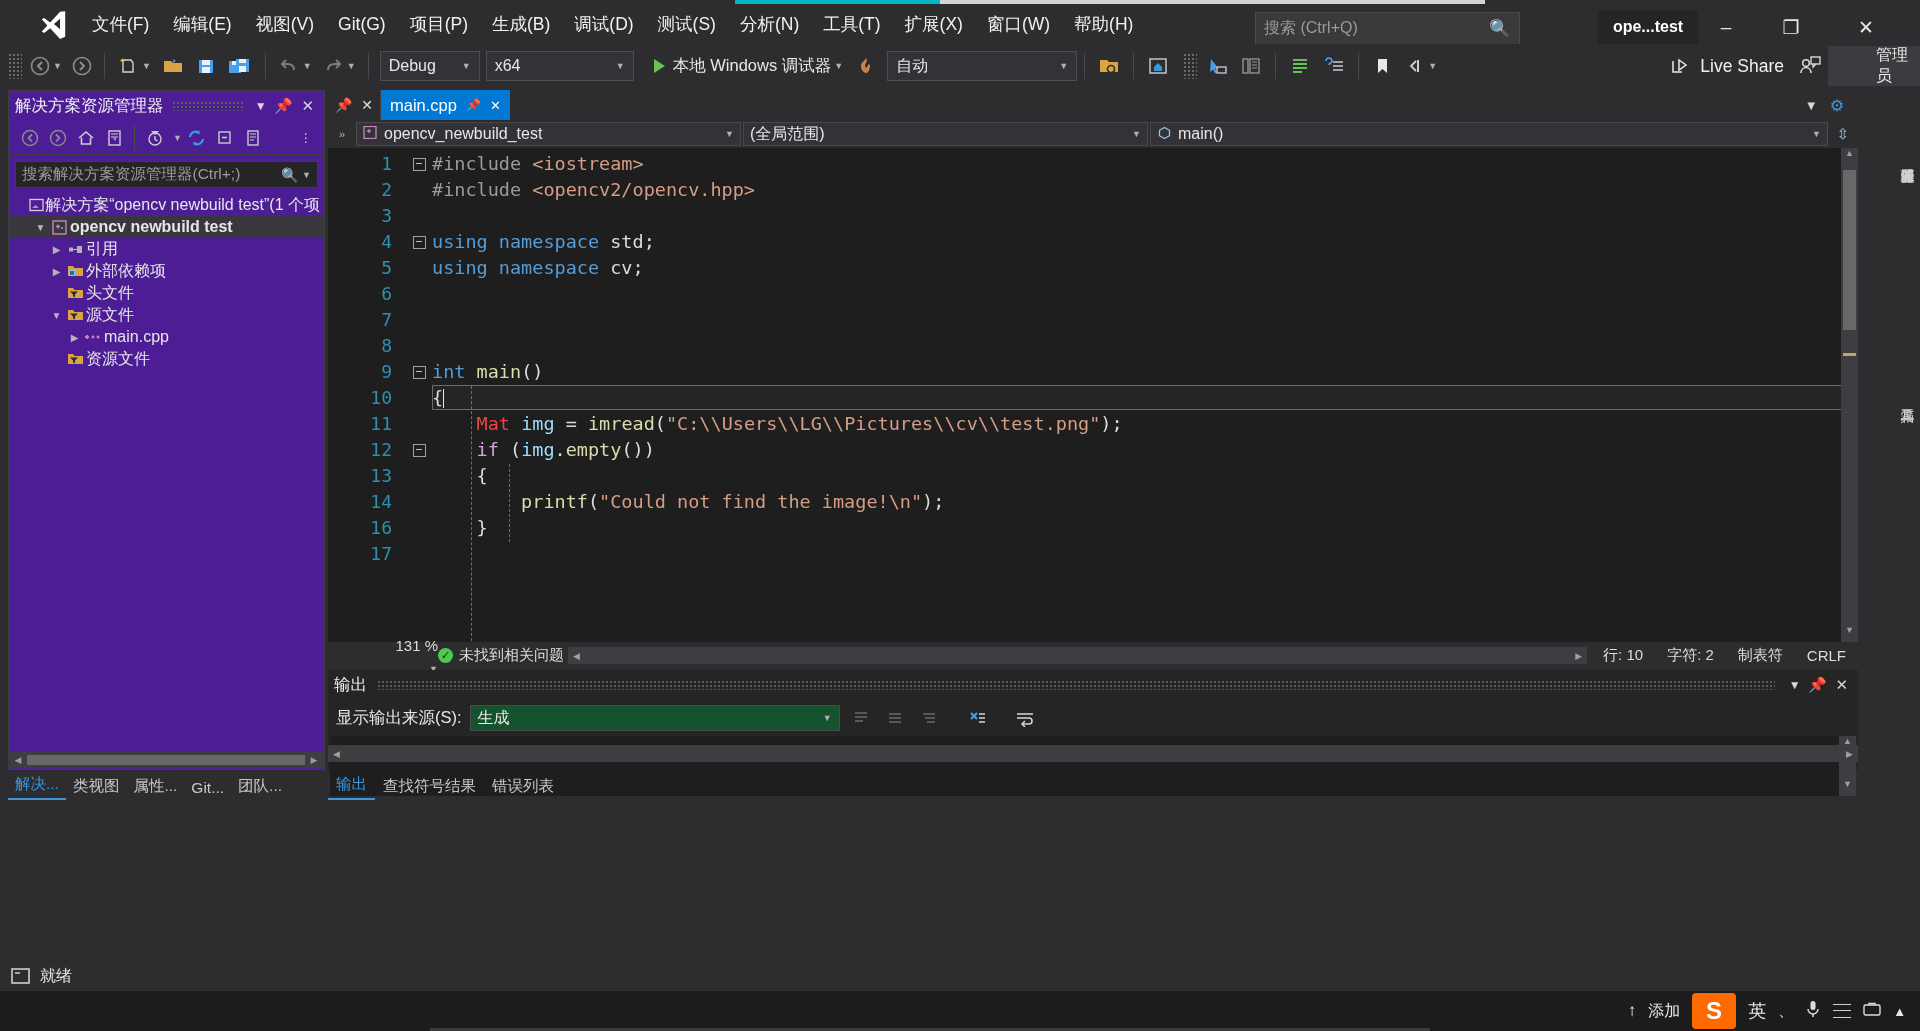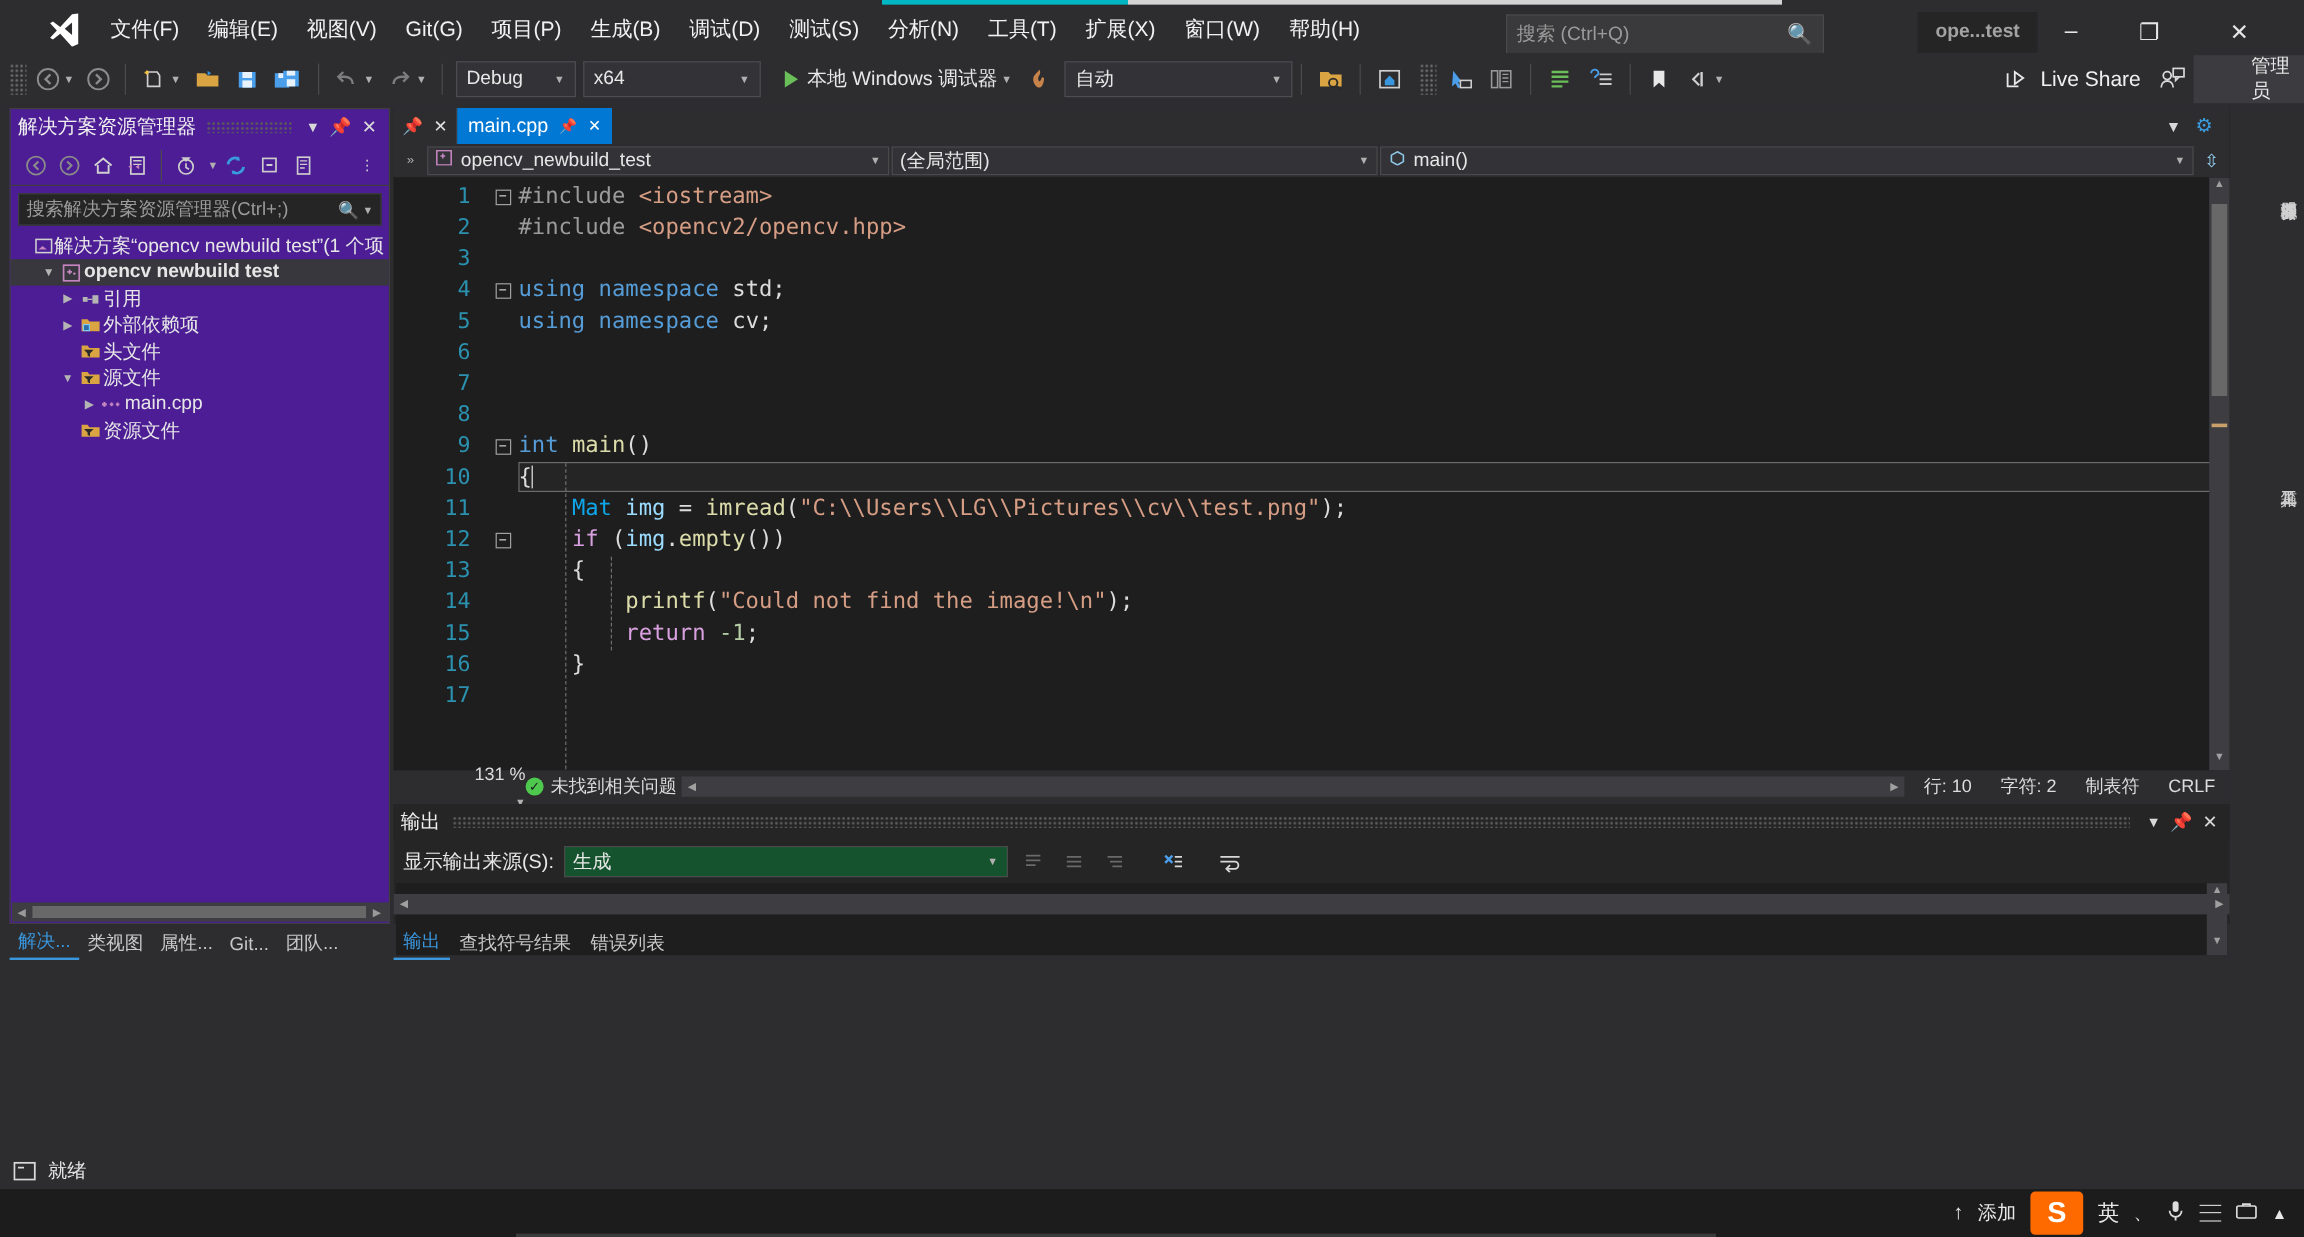--- a/index.html
+++ b/index.html
@@ -19,21 +19,21 @@
   
   .menubar { position:absolute; top:4px; left:0; width:1920px; height:40px; background:#2d2d30; display:flex; align-items:center;padding-left:26px; }
   .vs-logo { width:54px; height:40px; display:flex; align-items:center; justify-content:center; }
   .vs-logo svg { width:30px; height:30px; }
   .menu-item { color:#f1f1f1; font-size:17.5px; padding:4px 12px; height:40px; display:flex; align-items:center; white-space:nowrap; cursor:default; }
 
   .searchbox { position:absolute; left:1255px; top:8px; width:265px; height:33px; background:#3a3a3c; border:1px solid #4a4a4c; display:flex; align-items:center; padding:0 8px; }
   .searchbox .ph { color:#9a9a9a; font-size:16px; flex:1; white-space:nowrap; }
   .searchbox .mag { color:#e0e0e0; font-size:17px; }
 
-  .proj-badge { position:absolute; left:1598px; top:6px; width:100px; height:34px; background:#252526; color:#a3a3a3; font-size:16px; font-weight:bold; display:flex; align-items:center; justify-content:center; }
+  .proj-badge { position:absolute; left:1598px; top:6px; width:100px; height:34px; background:#252526; color:#ffffff; font-size:16px; font-weight:bold; display:flex; align-items:center; justify-content:center; }
 
   .wbtn { position:absolute; top:6px; width:52px; height:34px; color:#e6e6e6; display:flex; align-items:center; justify-content:center; font-size:19px; }
   .wbtn.min { left:1700px; }
   .wbtn.max { left:1765px; }
   .wbtn.close { left:1840px; }
 
   
   .toolbar { position:absolute; top:44px; left:0; width:1920px; height:44px; background:#2d2d30; display:flex; align-items:center; }
   .grip { width:14px; height:26px; margin:0 3px 0 8px;
     background-image: radial-gradient(circle, #6a6a6a 1px, transparent 1.2px);
@@ -110,21 +110,21 @@
   .ctext { flex:1; }
   .curline { position:absolute; left:104px; right:14px; height:25px; border:1px solid #6b6b6b; background:#252526; }
   .caretbar { display:inline-block; width:1px; height:19px; background:#e8e8e8; vertical-align:-4px; }
 
   
   .k  { color:#569cd6; }
   .pp { color:#9b9b9b; }
   .inc{ color:#d69d85; }
   .str{ color:#d69d85; }
   .fn { color:#dcdcaa; }
-  .ty { color:#0ea5e9;text-align:center; }
+  .ty { color:#ef4444;text-align:center; }
   .id { color:#9cdcfe; }
   .kf { color:#d8a0df; }
   .num{ color:#b5cea8; }
   .pl { color:#dcdcdc; }
 
   .vscroll { position:absolute; right:0; top:58px; width:17px; height:494px; background:#3e3e42; }
   .vscroll .vthumb { position:absolute; left:2px; top:4px; width:13px; height:150px; background:#686868;}
   .vscroll .vmark { position:absolute; left:2px; width:13px; height:3px; background:#c9a26b; }
   .sbar-up, .sbar-dn { position:absolute; left:0; width:17px; height:17px; color:#a0a0a0; font-size:9px; text-align:center; }
 
@@ -619,21 +619,20 @@
           <div class="crow"><span class="lnum">5</span><span class="gutter"><span class="vline"></span></span><span class="ctext"><span class="k">using</span><span class="pl"> </span><span class="k">namespace</span><span class="pl"> cv;</span></span></div>
           <div class="crow"><span class="lnum">6</span><span class="gutter"></span><span class="ctext"></span></div>
           <div class="crow"><span class="lnum">7</span><span class="gutter"></span><span class="ctext"></span></div>
           <div class="crow"><span class="lnum">8</span><span class="gutter"></span><span class="ctext"></span></div>
           <div class="crow"><span class="lnum">9</span><span class="gutter"><span class="fold">−</span></span><span class="ctext"><span class="k">int</span><span class="pl"> </span><span class="fn">main</span><span class="pl">()</span></span></div>
           <div class="crow"><span class="lnum">10</span><span class="gutter"><span class="vline"></span></span><span class="ctext"><span class="pl">{</span><span class="caretbar"></span></span></div>
           <div class="crow"><span class="lnum">11</span><span class="gutter"><span class="vline"></span></span><span class="ctext"><span class="pl">    </span><span class="ty">Mat</span><span class="pl"> </span><span class="id">img</span><span class="pl"> = </span><span class="fn">imread</span><span class="pl">(</span><span class="str">"C:\\Users\\LG\\Pictures\\cv\\test.png"</span><span class="pl">);</span></span></div>
           <div class="crow"><span class="lnum">12</span><span class="gutter"><span class="fold">−</span></span><span class="ctext"><span class="pl">    </span><span class="kf">if</span><span class="pl"> (</span><span class="id">img</span><span class="pl">.</span><span class="fn">empty</span><span class="pl">())</span></span></div>
           <div class="crow"><span class="lnum">13</span><span class="gutter"><span class="vline"></span></span><span class="ctext"><span class="pl">    {</span></span></div>
           <div class="crow"><span class="lnum">14</span><span class="gutter"><span class="vline"></span></span><span class="ctext"><span class="pl">        </span><span class="fn">printf</span><span class="pl">(</span><span class="str">"Could not find the image!\n"</span><span class="pl">);</span></span></div>
-          <div class="crow"><span class="lnum">15</span><span class="gutter"><span class="vline"></span></span><span class="ctext"><span class="pl">        </span><span class="kf">return</span><span class="pl"> </span><span class="num">-1</span><span class="pl">;</span></span></div>
           <div class="crow"><span class="lnum">16</span><span class="gutter"><span class="vline" style="bottom: 50%;"></span></span><span class="ctext"><span class="pl">    }</span></span></div>
           <div class="crow"><span class="lnum">17</span><span class="gutter"><span class="vline"></span></span><span class="ctext"></span></div>
         </div>
     <div class="vdash" style="left: 143px; top: 238px; height: 255px;"></div>
         <div class="vdash" style="left: 181px; top: 316px; height: 78px;"></div>
       </div>
 
     <div class="vscroll">
       <div class="sbar-up" style="top:0">▲</div>
       <div class="vthumb" style="top:22px;height:160px;"></div>

